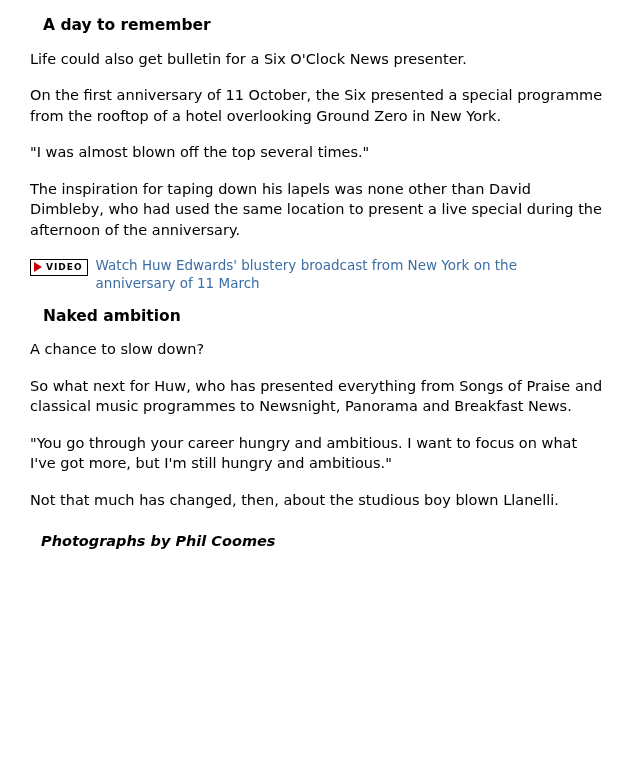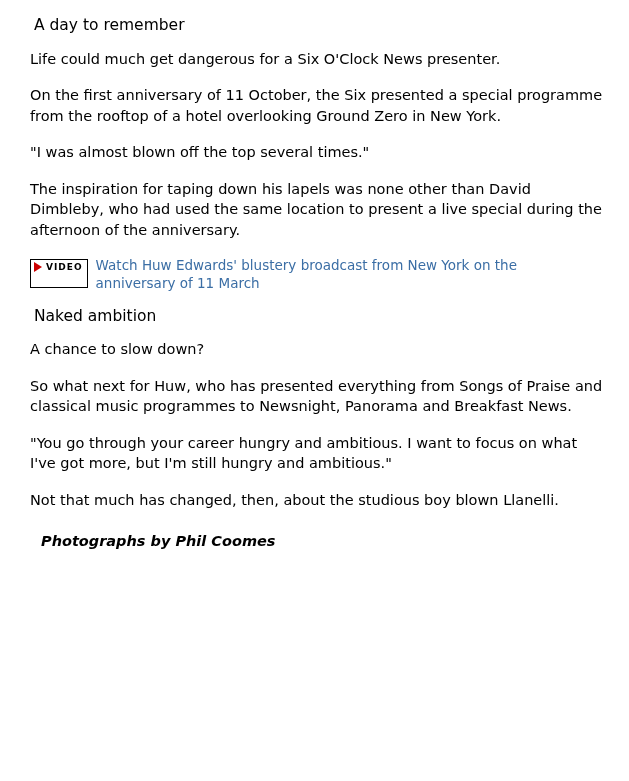--- a/index.html
+++ b/index.html
@@ -13,43 +13,43 @@
     font-family: "DejaVu Sans", sans-serif;
     color: #000000;
     overflow: hidden;
   }
   .article {
     padding: 10px 22px 0 30px;
     box-sizing: border-box;
   }
   h2.section-heading {
     font-size: 15.5px;
-    font-weight: normal;
-    margin: 6px 0 14px 4px;
+    font-weight: bold;
+    margin: 6px 0 14px 13px;
     line-height: 1.2;
     color: #000;
   }
   p.para {
     font-size: 14.5px;
     line-height: 1.42;
     margin: 0 0 16px 0;
     color: #000;
   }
   .video-block {
     display: flex;
     align-items: flex-start;
     margin: 0 0 14px 0;
   }
   .video-badge {
     flex: 0 0 auto;
     margin-top: 2px;
     margin-right: 8px;
     border: 1px solid #000000;
     background: #ffffff;
-    padding: 1px 4px 13px 3px;
+    padding: 1px 4px 1px 3px;
     display: inline-flex;
     align-items: center;
     height: 13px;
     box-sizing: content-box;
     text-align: right;
   }
   .video-badge .play-tri {
     width: 0;
     height: 0;
     border-top: 5px solid transparent;
@@ -81,21 +81,21 @@
     color: #000;
   }
 </style>
 </head>
 <body>
 
 <div class="article">
 
   <h2 class="section-heading">A day to remember</h2>
 
-  <p class="para">Life could much get dangerous for a Six O'Clock News presenter.</p>
+  <p class="para">Life could also get bulletin for a Six O'Clock News presenter.</p>
   <p class="para">On the first anniversary of 11 October, the Six presented a special programme from the rooftop of a hotel overlooking Ground Zero in New York.</p>
   <p class="para">"I was almost blown off the top several times."</p>
   <p class="para">The inspiration for taping down his lapels was none other than David Dimbleby, who had used the same location to present a live special during the afternoon of the anniversary.</p>
 
   <div class="video-block">
     <span class="video-badge">
       <span class="play-tri"></span>
       <span class="vlabel">VIDEO</span>
     </span>
     <a class="video-link" href="#">Watch Huw Edwards' blustery broadcast from New York on the anniversary of 11 March</a>

